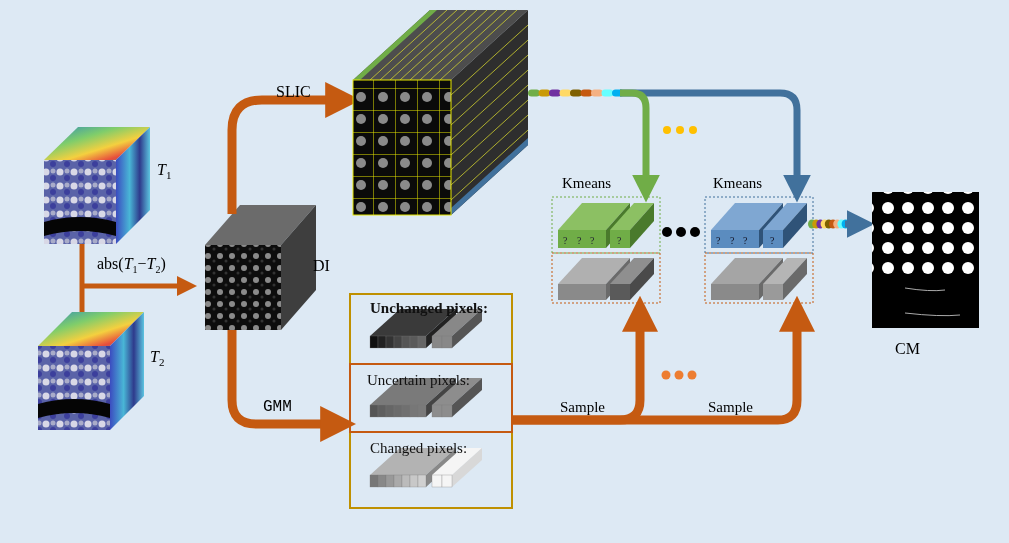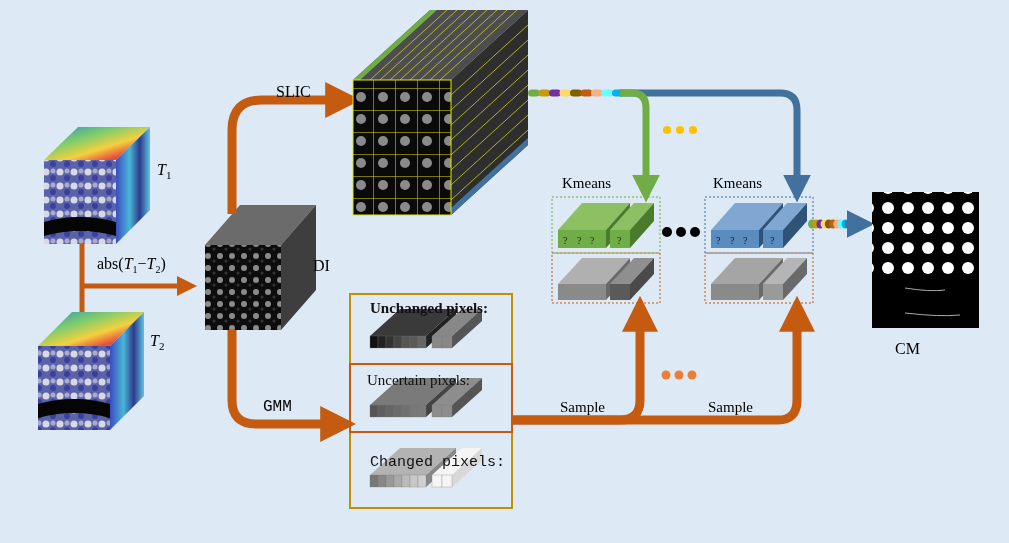--- a/index.html
+++ b/index.html
@@ -256,27 +256,27 @@
   <path d="M512,420 L778,420 Q797,420 797,400 L797,312" fill="none" stroke="#c55a11" stroke-width="9" marker-end="url(#ah-or)"></path>
 
   <g>
     <circle cx="666" cy="375" r="4.5" fill="#ed7d31"></circle>
     <circle cx="679" cy="375" r="4.5" fill="#ed7d31"></circle>
     <circle cx="692" cy="375" r="4.5" fill="#ed7d31"></circle>
   </g>
 </svg>
 
 <div class="lbl" style="left:157px;top:153px;margin-top:8px;"><i>T</i><sub style="font-size:11px">1</sub></div>
-<div class="lbl" style="left:150px;top:332px;"><i>T</i><sub style="font-size:11px">2</sub></div>
+<div class="lbl" style="left:150px;top:348px;"><i>T</i><sub style="font-size:11px">2</sub></div>
 <div class="lbl" style="left:97px;top:255px;text-align:right;"><span>abs(</span><i>T</i><sub style="font-size:10px">1</sub><span>−</span><i>T</i><sub style="font-size:10px">2</sub><span>)</span></div>
 <div class="lbl" style="left:313px;top:257px;">DI</div>
 <div class="lbl" style="left:276px;top:83px;">SLIC</div>
 <div class="lbl" style="left:263px;top:398px;font-family:Liberation Mono, monospace;">GMM</div>
 <div class="lbl" style="left:562px;top:175px;font-size:15px;">Kmeans</div>
 <div class="lbl" style="left:713px;top:175px;font-size:15px;">Kmeans</div>
 <div class="lbl" style="left:560px;top:399px;font-size:15px;">Sample</div>
 <div class="lbl" style="left:708px;top:399px;font-size:15px;">Sample</div>
 <div class="box-title" style="left:370px;top:300px;font-weight:bold;">Unchanged pixels:</div>
 <div class="box-title" style="left:367px;top:372px;">Uncertain pixels:</div>
-<div class="box-title" style="left:370px;top:454px;font-family:Liberation Mono, monospace;">Changed pixels:</div>
+<div class="box-title" style="left:370px;top:440px;">Changed pixels:</div>
 <div class="lbl" style="left:895px;top:340px;">CM</div>
 
 </div>
 
 </body></html>

